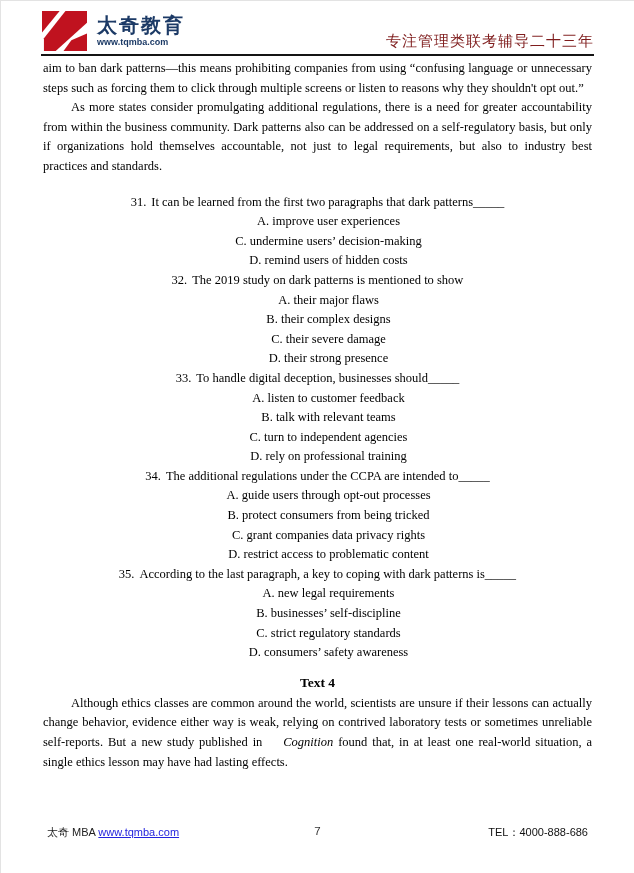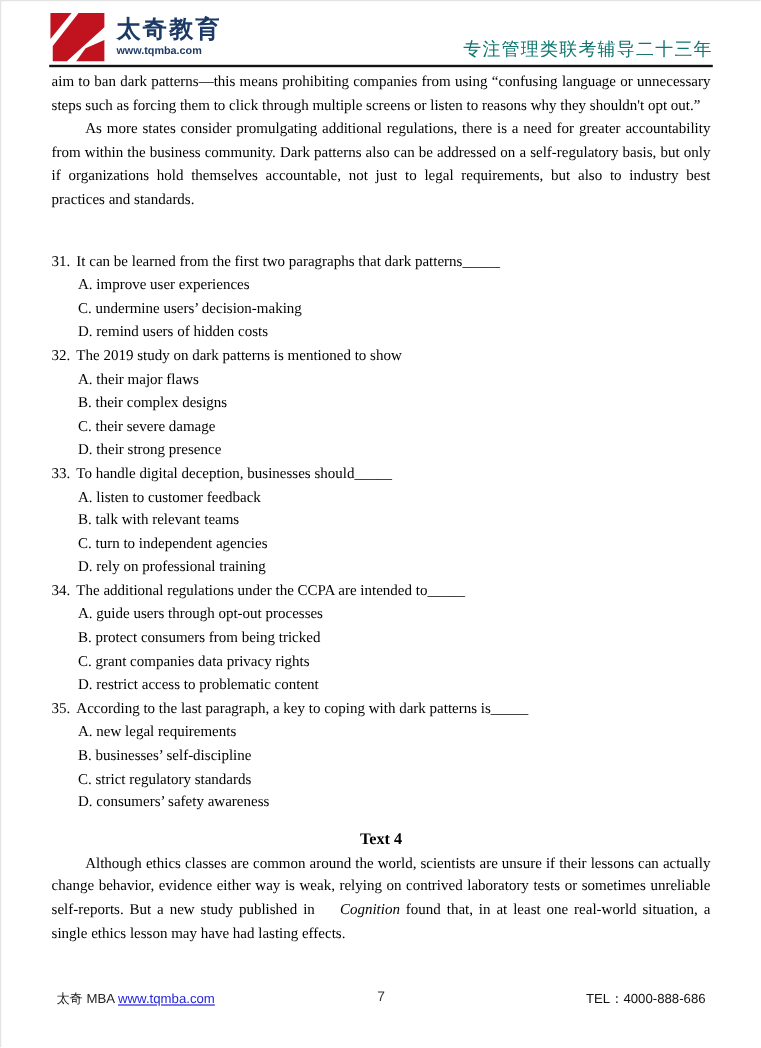--- a/index.html
+++ b/index.html
@@ -38,39 +38,39 @@
   .brand-url {
     font-family: "Liberation Sans", sans-serif;
     font-weight: bold;
     font-size: 9px;
     color: #1c3a66;
     line-height: 11px;
   }
   .tagline {
     font-family: Liberation Sans, sans-serif;
     font-size: 15px;
-    color: #0f766e;
+    color: #7f1d1d;
     padding-bottom: 1px;
     letter-spacing: 1px;
   }
   .rule {
     margin: 2px 40px 0 40px;
     border-top: 2px solid #141414;
     height: 0;
   }
   
   .content {
     margin: 0 42px;
     font-size: 12.5px;
     line-height: 19.6px;
     text-align: justify;
   }
   .para { margin: 0; text-indent: 28px; }
   .para.continuation { text-indent: 0; padding-top: 3px; }
-  .questions { margin-top: 32px; text-align: left; }
+  .questions { margin-top: 16px; text-align: center; }
   .q-stem { }
   .q-num { margin-right: 5px; }
   .q-option { padding-left: 22px; }
   .text4-heading {
     margin: 9px 0 0 0;
     text-align: center;
     font-weight: bold;
     font-size: 13.5px;
     line-height: 21px;
     text-indent: 0;

